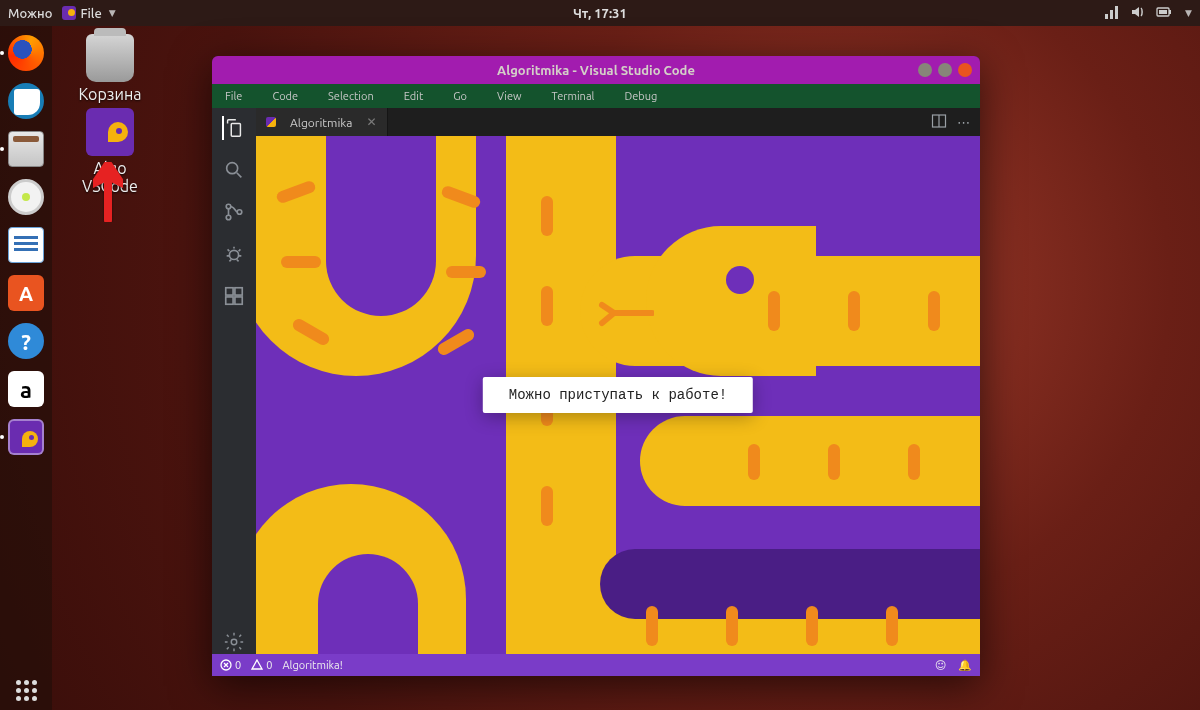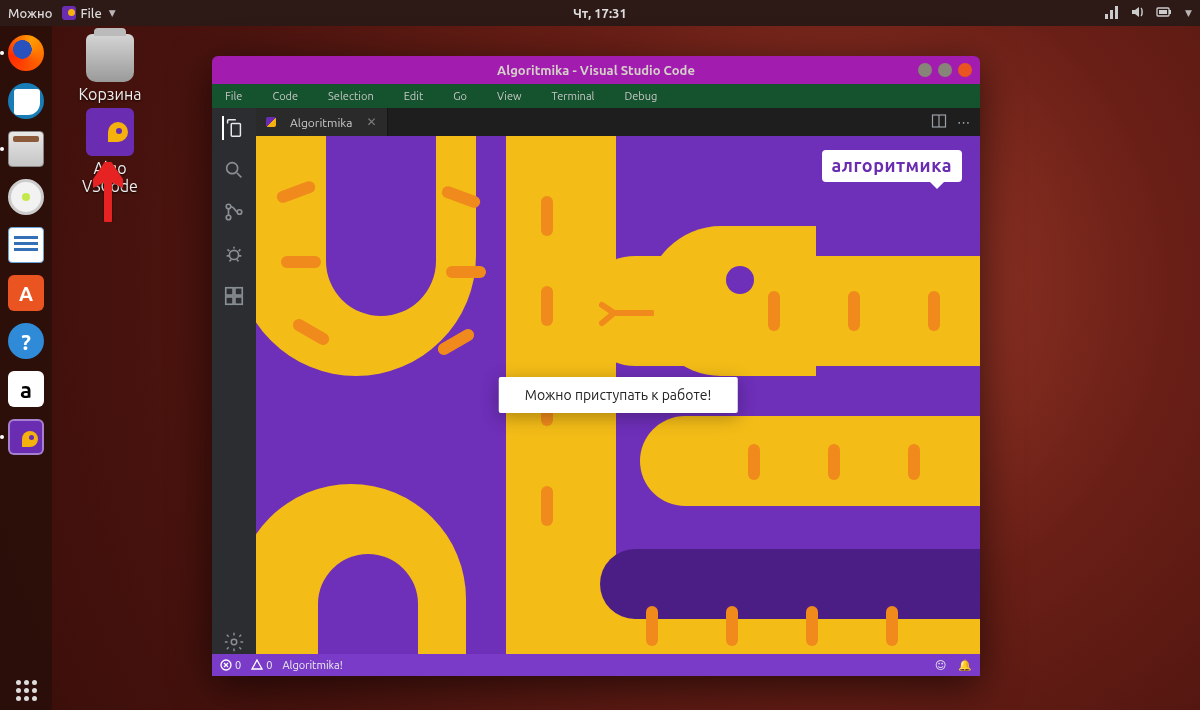--- a/index.html
+++ b/index.html
@@ -80,21 +80,21 @@
   .tab{display:flex;align-items:center;gap:14px;padding:0 10px;background:#2a2a2a;color:#ccc;font-size:12px;border-right:1px solid #151515;}
   .tab .x{opacity:.5;font-size:12px;}
   .tab-icon{width:10px;height:10px;border-radius:2px;background:linear-gradient(135deg,#6a2cb0 50%,#f5b20d 50%);} 
   #tabs .tab-actions{margin-left:auto;display:flex;align-items:center;gap:10px;padding:0 10px;color:#9aa0a6;}
   #canvas{flex:1;position:relative;background:#6e2fb9;overflow:hidden;}
   
   .snake-body{position:absolute;background:#f3bc17;}
   .stripe{position:absolute;background:#f08a1c;border-radius:6px;}
   #logo-box{position:absolute;top:14px;right:18px;background:#fff;color:#6a2cb0;font-weight:700;padding:5px 10px 7px;border-radius:4px;font-size:18px;letter-spacing:.5px;}
   #logo-box::after{content:"";position:absolute;bottom:-7px;right:18px;border:7px solid transparent;border-top-color:#fff;border-bottom:none;}
-  #msg-box{position:absolute;left:50%;top:50%;transform:translate(-50%,-50%);background:#fff;color:#222;padding:10px 26px;font-size:14px;border-radius:2px;box-shadow:0 4px 18px rgba(0,0,0,.3);white-space:nowrap;}
+  #msg-box{position:absolute;left:50%;top:50%;transform:translate(-50%,-50%);background:#fff;color:#222;padding:10px 26px;font-size:14px;border-radius:2px;box-shadow:0 4px 18px rgba(0,0,0,.3);white-space:nowrap;font-family:Liberation Mono, monospace;}
   #statusbar{height:22px;background:#7a3cc8;color:#eee;font-size:11px;display:flex;align-items:center;padding:0 8px;gap:10px;}
   #statusbar .right{margin-left:auto;display:flex;gap:12px;}
 </style>
 </head>
 <body>
 
 <div id="top-panel">
   <div class="left">
     <span class="menu-label">Можно</span>
     <span style="display:flex;align-items:center;gap:4px;">
@@ -300,21 +300,20 @@
         <div class="stripe" style="left:470px;top:470px;width:12px;height:40px;"></div>
         <div class="stripe" style="left:550px;top:470px;width:12px;height:40px;"></div>
         <div class="stripe" style="left:630px;top:470px;width:12px;height:40px;"></div>
         <div class="stripe" style="right:40px;top:155px;width:12px;height:40px;"></div>
         <div class="stripe" style="right:120px;top:155px;width:12px;height:40px;"></div>
         <div class="stripe" style="right:200px;top:155px;width:12px;height:40px;"></div>
         <div class="stripe" style="right:60px;top:308px;width:12px;height:36px;"></div>
         <div class="stripe" style="right:140px;top:308px;width:12px;height:36px;"></div>
         <div class="stripe" style="right:220px;top:308px;width:12px;height:36px;"></div>
 
-        <div id="logo-box">алгоритмика</div>
         <div id="msg-box">Можно приступать к работе!</div>
       </div>
     </div>
   </div>
   <div id="statusbar">
     <span style="display:flex;align-items:center;gap:3px;">
       <svg width="12" height="12" viewBox="0 0 12 12">
           <circle cx="6" cy="6" r="5" fill="none" stroke="#fff" stroke-width="1.3"></circle>
           <path d="M4 4l4 4M8 4l-4 4" stroke="#fff" stroke-width="1.3"></path>
         </svg>

